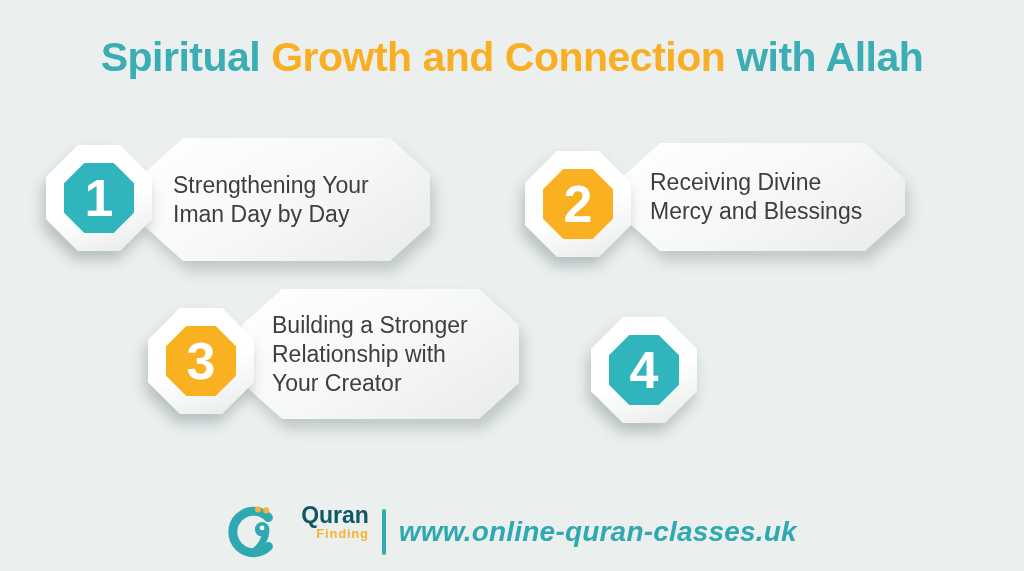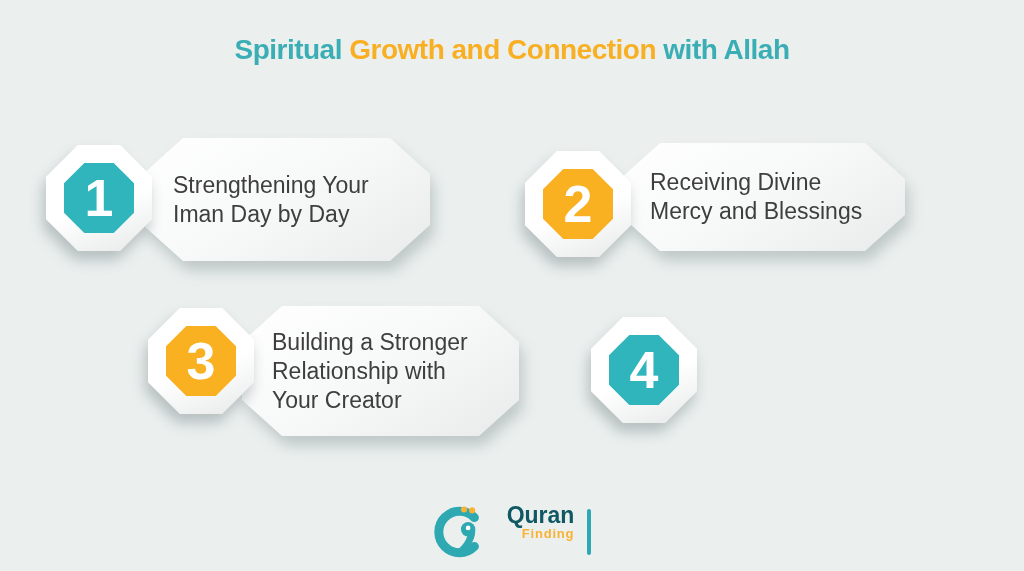--- a/index.html
+++ b/index.html
@@ -9,21 +9,21 @@
     position:relative;
     width:1024px; height:571px;
     background:#EBF0EF;
     overflow:hidden;
   }
 
   
   .title{
     position:absolute; top:34px; left:0; width:100%;
     text-align:center;
-    font-size:28px; font-weight:700; letter-spacing:-0.5px;
+    font-size:41px; font-weight:700; letter-spacing:-0.5px;
   }
 
   
   .card-wrap{
     position:absolute;
     filter:drop-shadow(4px 10px 7px rgba(122,136,138,0.38));
   }
   .card{
     width:100%; height:100%;
     clip-path:polygon(40px 0, calc(100% - 40px) 0, 100% 36px,
@@ -56,21 +56,21 @@
                       71% 100%, 29% 100%, 0 71%, 0 29%);
     display:flex; align-items:center; justify-content:center;
     color:#ffffff; font-size:52px; font-weight:700;
   }
 
   
   #card1{ left:143px; top:138px; width:287px; height:123px; }
   #badge1{ left:46px;  top:145px; }
   #card2{ left:620px; top:143px; width:285px; height:108px; }
   #badge2{ left:525px; top:151px; }
-  #card3{ left:242px; top:306px; width:277px; height:130px; }
+  #card3{ left:242px; top:289px; width:277px; height:130px; }
   #badge3{ left:148px; top:308px; }
   #card4{ left:688px; top:306px; width:275px; height:126px; }
   #badge4{ left:591px; top:317px; }
 
   
   .footer{
     position:absolute; left:0; top:498px; width:100%; height:68px;
     display:flex; justify-content:center; align-items:center; gap:13px;
   }
   .logo{ display:flex; align-items:flex-start; gap:20px; }
@@ -147,15 +147,16 @@
         <circle cx="39" cy="27.5" r="2.6" fill="#ffffff"></circle>
         <circle cx="34.5" cy="7" r="3.4" fill="#F9B233"></circle>
         <circle cx="43.5" cy="8" r="3.4" fill="#F9B233"></circle>
       </svg>
       <div class="logo-text">
         <span class="logo-name" style="color: rgb(15, 88, 100);">Quran</span>
         <span class="logo-sub" style="color: rgb(249, 178, 51);">Finding</span>
       </div>
     </div>
     <div class="divider" style="background: rgb(47, 169, 177);"></div>
+    <div class="url" style="color: rgb(47, 169, 177);">www.online-quran-classes.uk</div>
   </div>
 
 </div>
 
 </body></html>

